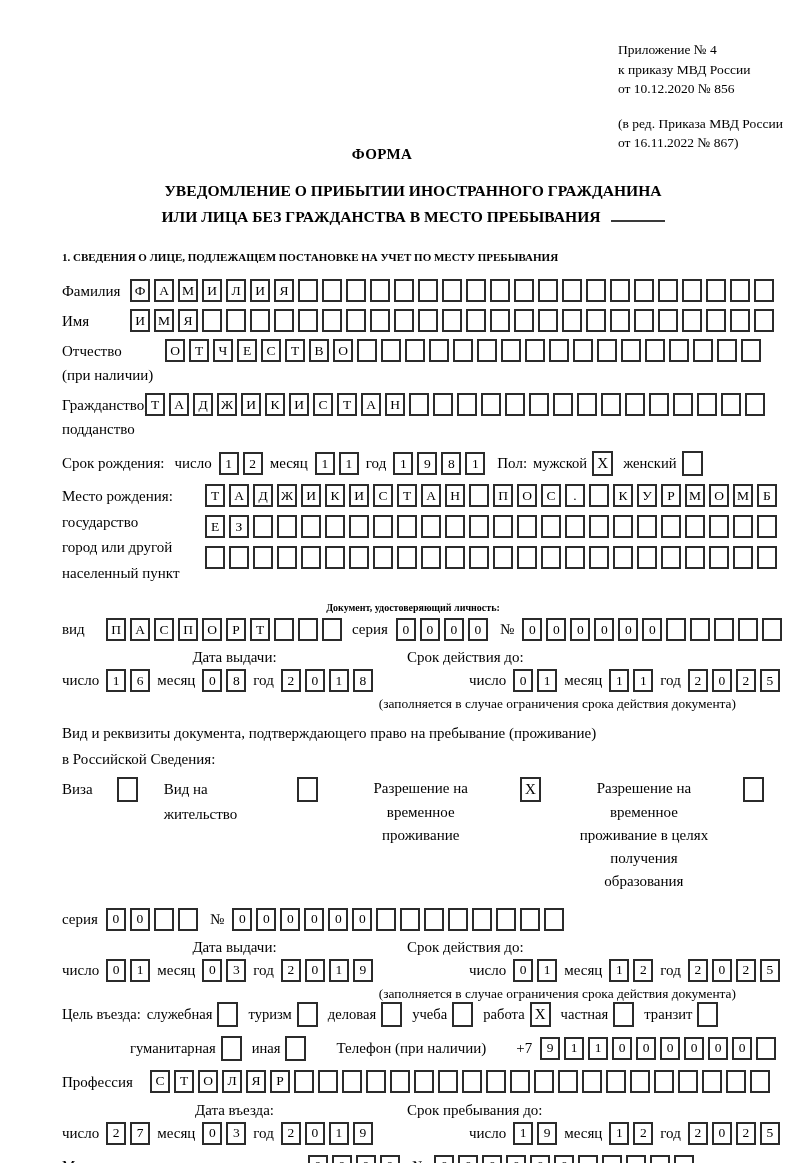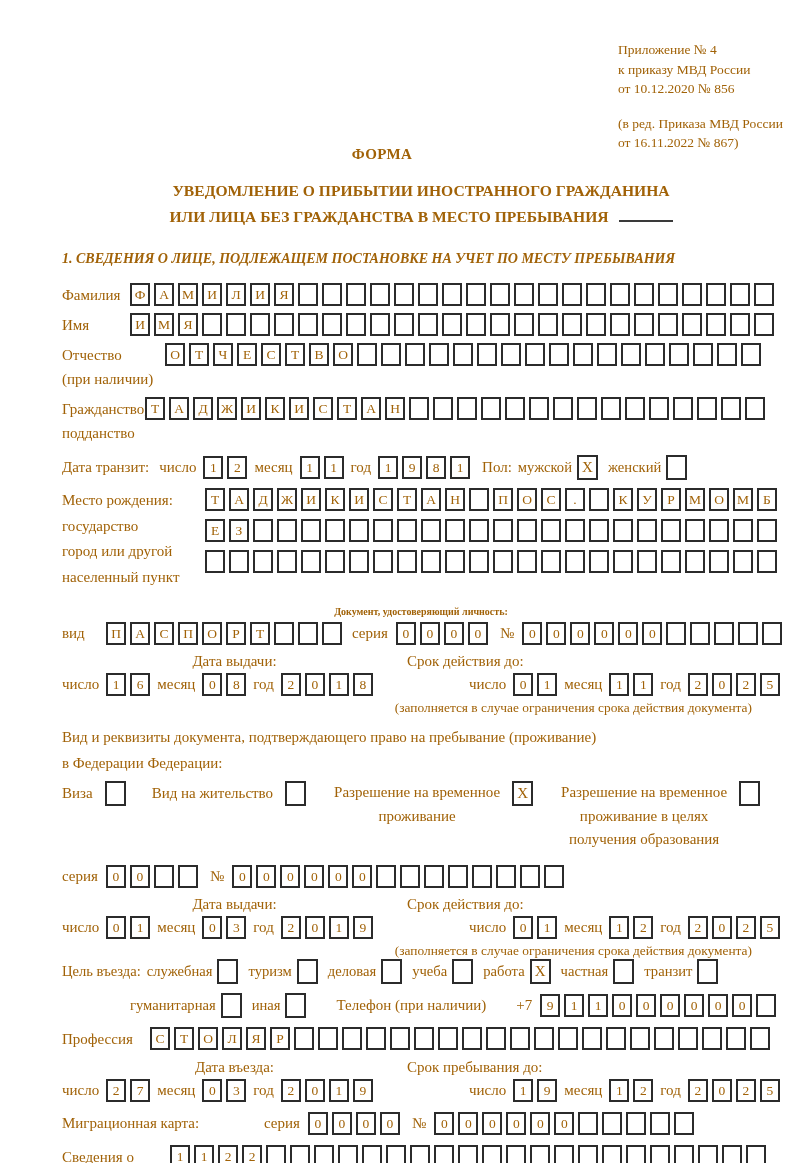--- a/index.html
+++ b/index.html
@@ -1,28 +1,28 @@
 <!DOCTYPE html>
 <html><head>
 <meta charset="utf-8">
 <style>
   html,body{margin:0;padding:0;background:#ffffff;}
   .page{
     position:relative;width:800px;height:1163px;background:#fff;box-sizing:border-box;
-    padding:36px 20px 0 62px;font-family:"Liberation Serif",serif;color:#a16207;overflow:hidden;
+    padding:36px 36px 0 62px;font-family:"Liberation Serif",serif;color:#000000;overflow:hidden;
   }
   
   .hdr{position:absolute;left:618px;top:40px;font-size:13.5px;line-height:1.45;}
   .hdr .rev{margin-top:15px;}
   .forma{position:absolute;left:0;top:146px;width:100%;box-sizing:border-box;padding-right:36px;
     text-align:center;font-weight:bold;font-size:15px;letter-spacing:.4px;}
   
   .title{margin-top:142px;text-align:center;font-weight:bold;font-size:15.6px;line-height:1.65;}
   .uline{display:inline-block;width:54px;border-bottom:2px solid #3a3a3a;margin-left:10px;}
-  .sec1{margin-top:22px;font-weight:bold;font-size:14px;white-space:nowrap;font-style:italic;}
+  .sec1{margin-top:22px;font-weight:bold;font-size:11px;white-space:nowrap;}
   
   .frow{display:flex;align-items:flex-start;margin-top:6px;white-space:nowrap;}
   .flabel{font-size:15px;line-height:24px;flex:0 0 auto;}
   .lbl{font-size:15px;flex:0 0 auto;}
   .w-fam{width:68px}.w-otc{width:103px}.w-grp{width:83px}.w-mesto{width:143px}
   .w-prof{width:88px}.w-sved{width:108px}.w-vid{width:44px}.w-mig{width:168px}
   .boxes{display:flex;gap:4px;flex:0 0 auto;}
   .box{width:20px;height:23px;box-sizing:border-box;border:2px solid #2b2b2b;display:inline-flex;
     align-items:center;justify-content:center;font-size:13.5px;background:#fff;flex:0 0 auto;}
   .cbox{width:21px;height:25px;box-sizing:border-box;border:2px solid #2b2b2b;display:inline-flex;
@@ -35,21 +35,21 @@
   .daterow{display:flex;align-items:center;margin-top:3px;white-space:nowrap;}
   .dategroup{display:flex;align-items:center;gap:7px;flex:0 0 auto;}
   .dategroup.left{width:345px;}
   .dategroup .dlbl{font-size:15px;}
   .note{margin-top:4px;text-align:right;padding-right:28px;font-size:13.4px;}
   
   .intro{margin-top:12px;font-size:15px;line-height:1.3;}
   .intro div{margin-top:6px;}
   
   .permits{display:flex;align-items:flex-start;margin-top:8px;}
-  .permit{display:flex;align-items:flex-start;gap:12px;margin-right:16px;}
+  .permit{display:flex;align-items:flex-start;gap:24px;margin-right:16px;}
   .permit .plabel{font-size:15px;line-height:25px;}
   .permit .plabel.center{text-align:center;line-height:1.55;}
   
   .ckrow{display:flex;align-items:center;white-space:nowrap;font-size:14.6px;}
   .ckitems{display:flex;align-items:center;}
   .ck-label{margin:0 5px 0 10px;font-size:14.6px;}
   .ckitems .ck-label:first-child{margin-left:6px;}
   .inline-gap{margin-left:30px;}
   .serrow{display:flex;align-items:center;margin-top:14px;white-space:nowrap;}
   .serrow .lbl{margin-right:8px;}
@@ -196,21 +196,21 @@
         <span class="box"></span>
         <span class="box"></span>
         <span class="box"></span>
         <span class="box"></span>
         <span class="box"></span>
         <span class="box"></span>
       </span>
   </div>
 
   <div class="daterow" style="margin-top:10px">
-    <span class="lbl" style="margin-right:10px">Дата транзит:</span>
+    <span class="lbl" style="margin-right:10px">Срок рождения:</span>
     <span class="dategroup">
       <span class="dlbl">число</span>
       <span class="boxes">
           <span class="box">1</span>
           <span class="box">2</span>
         </span>
       <span class="dlbl">месяц</span>
       <span class="boxes">
           <span class="box">1</span>
           <span class="box">1</span>
@@ -396,21 +396,21 @@
           <span class="box">0</span>
           <span class="box">2</span>
           <span class="box">5</span>
         </span>
     </span>
   </div>
   <div class="note">(заполняется в случае ограничения срока действия документа)</div>
 
   <div class="intro">
     <div>Вид и реквизиты документа, подтверждающего право на пребывание (проживание)</div>
-    <div>в Федерации Федерации:</div>
+    <div>в Российской Сведения:</div>
   </div>
 
   <div class="permits">
     <span class="permit">
       <span class="plabel">Виза</span>
       <span class="cbox"></span>
     </span>
     <span class="permit" style="margin-left:10px">
       <span class="plabel">Вид на жительство</span>
       <span class="cbox"></span>

